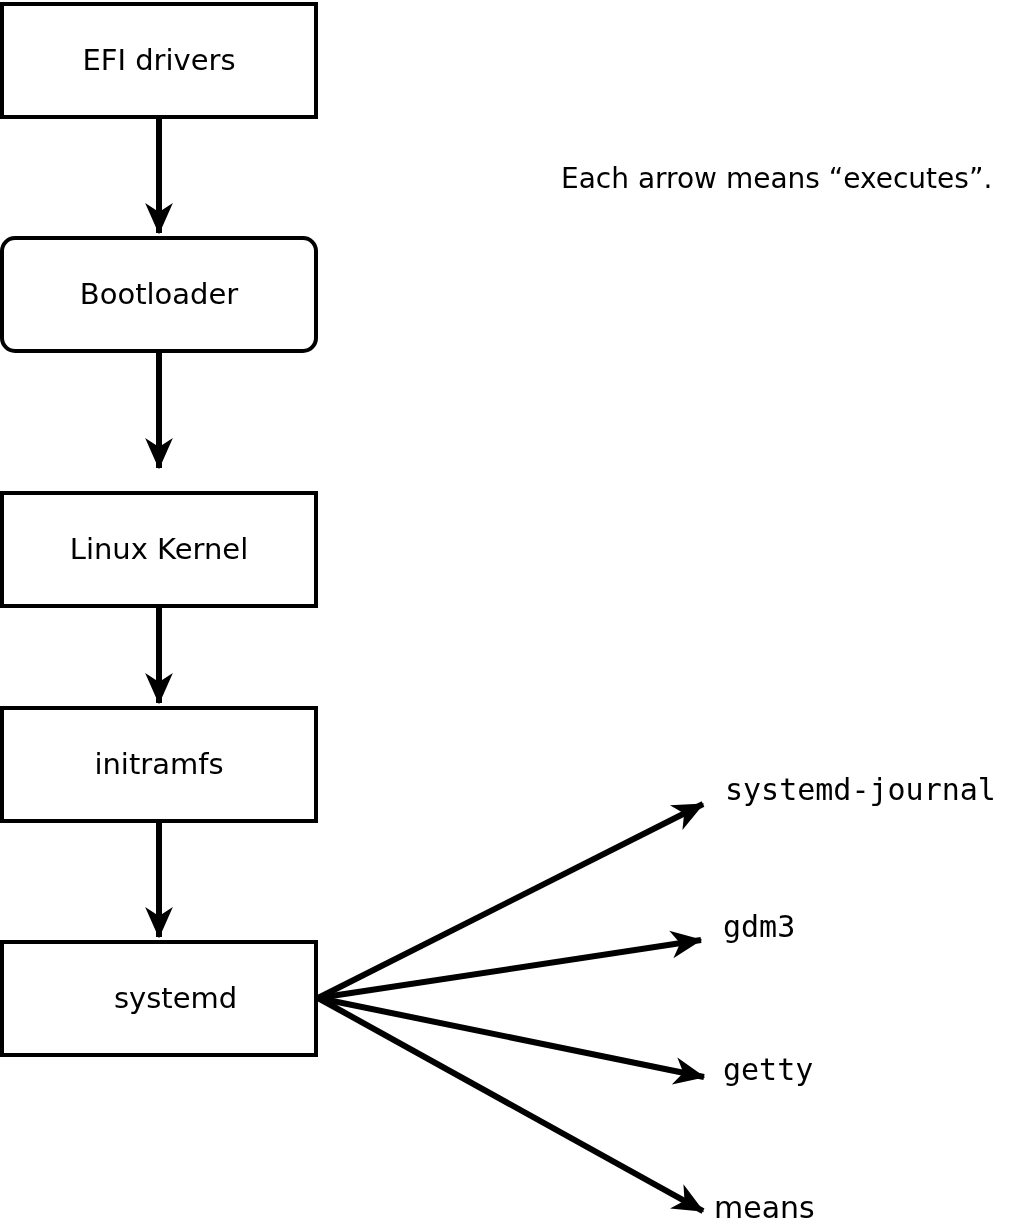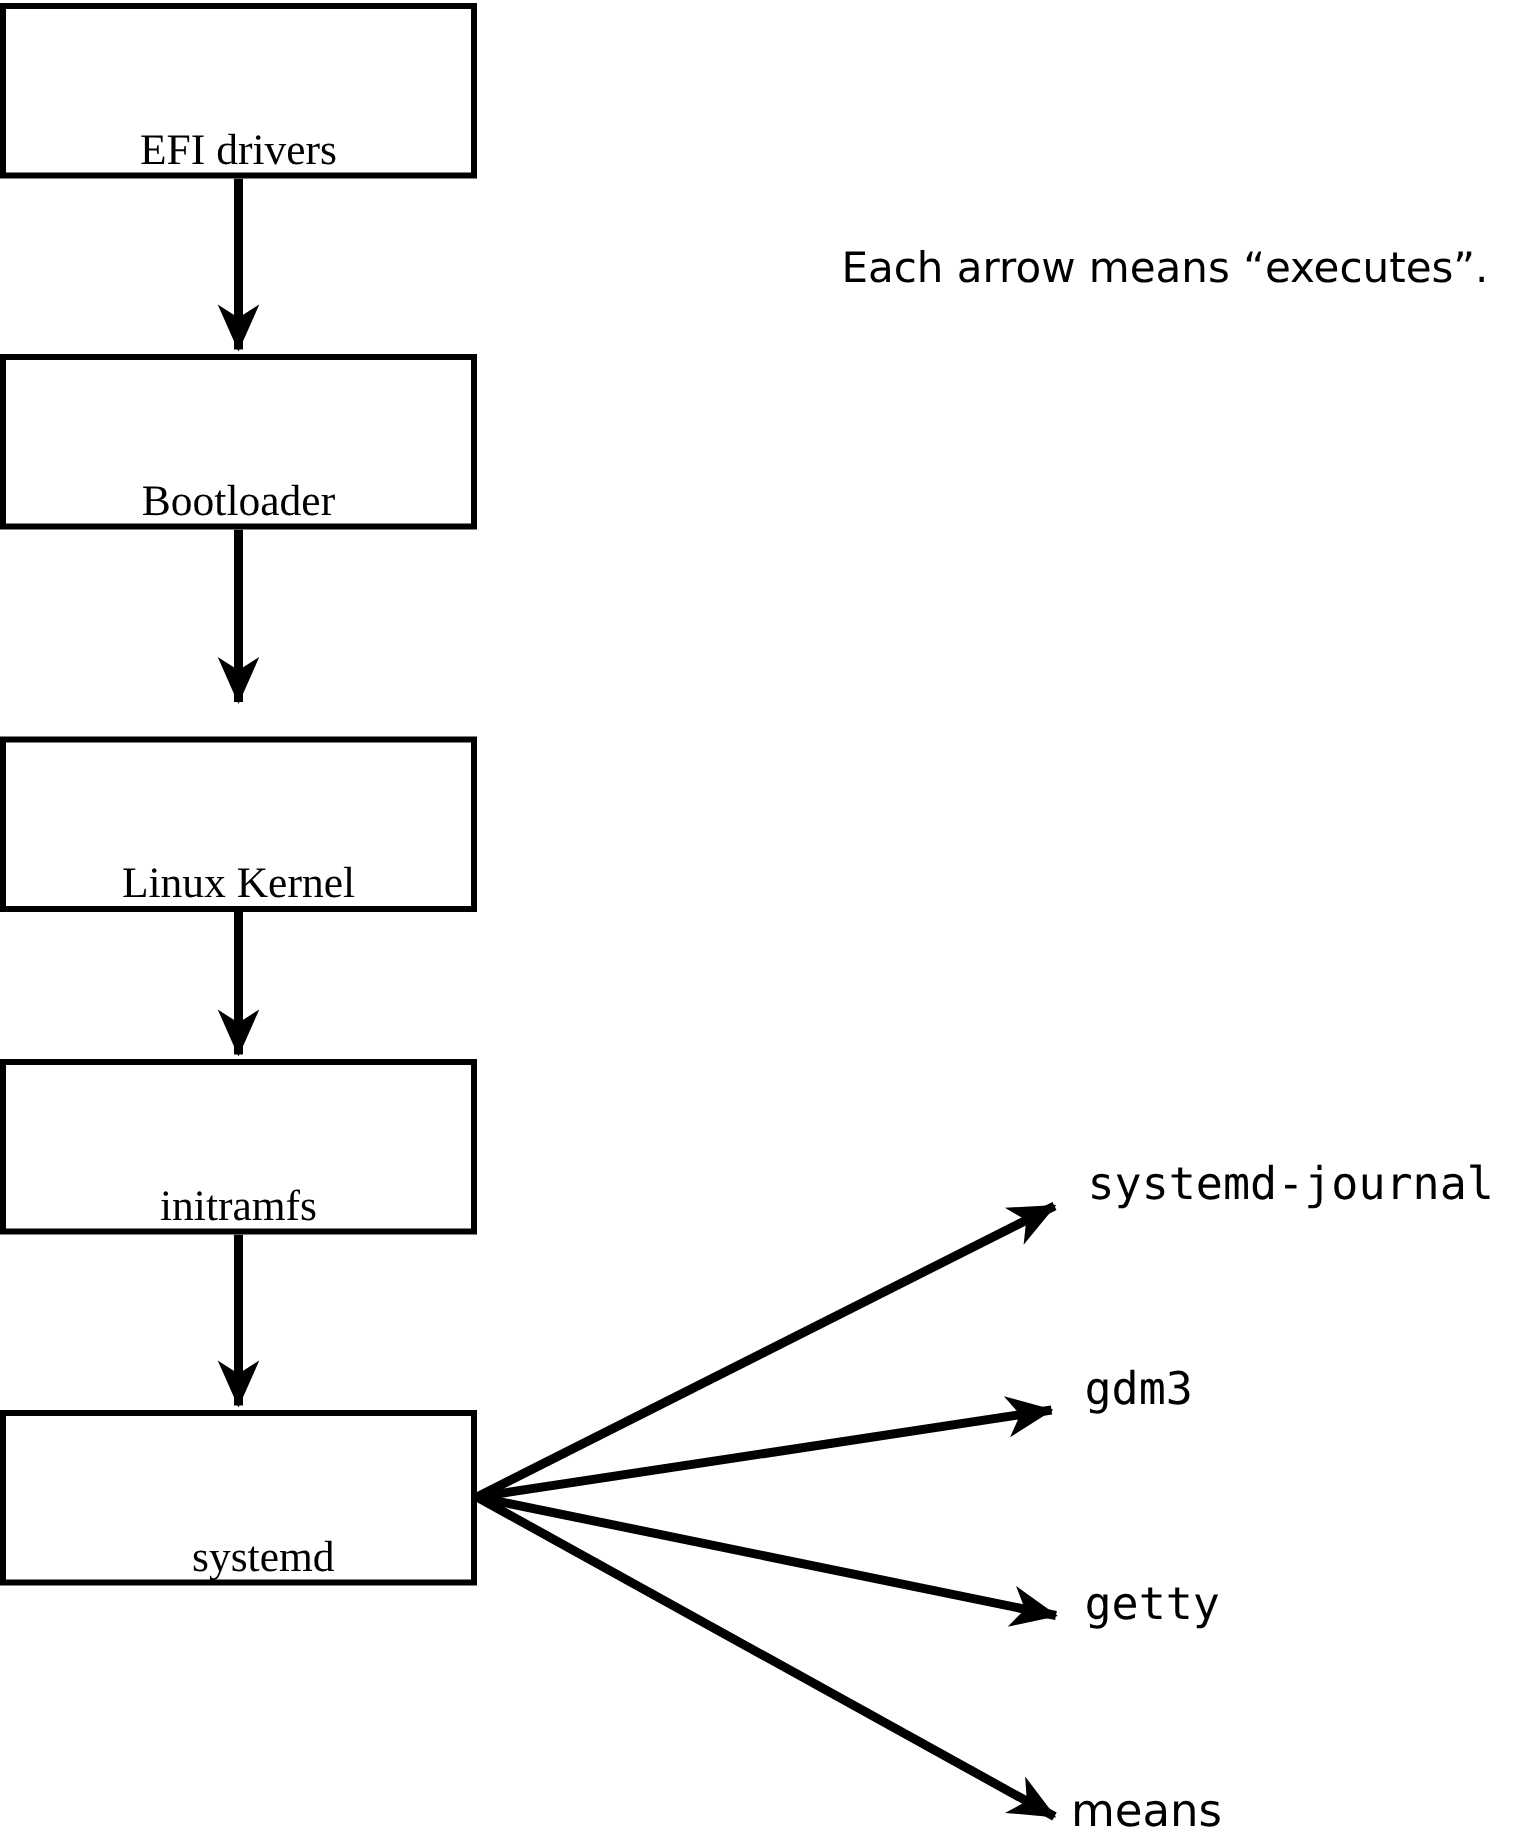--- a/index.html
+++ b/index.html
@@ -14,29 +14,28 @@
   }
   .canvas { position: absolute; inset: 0; }
   .box {
     position: absolute;
     left: 0;
     width: 318px;
     height: 117px;
     border: 4px solid var(--ink);
     background: var(--bg);
     display: flex;
-    align-items: flex-end;
+    align-items: center;
     justify-content: center;
     font-size: 29px;
     line-height: 1;
     white-space: nowrap;
-    font-family: Liberation Serif, serif;
   }
   #box-efi       { top: 2px; }
-  #box-boot      { top: 236px; }
+  #box-boot      { top: 236px; border-radius: 15px; }
   #box-kernel    { top: 491px; }
   #box-initramfs { top: 706px; }
   #box-systemd   { top: 940px; padding-left: 33px; }
 
   .note {
     position: absolute;
     left: 561px;
     top: 165px;
     font-size: 28px;
     line-height: 1;

